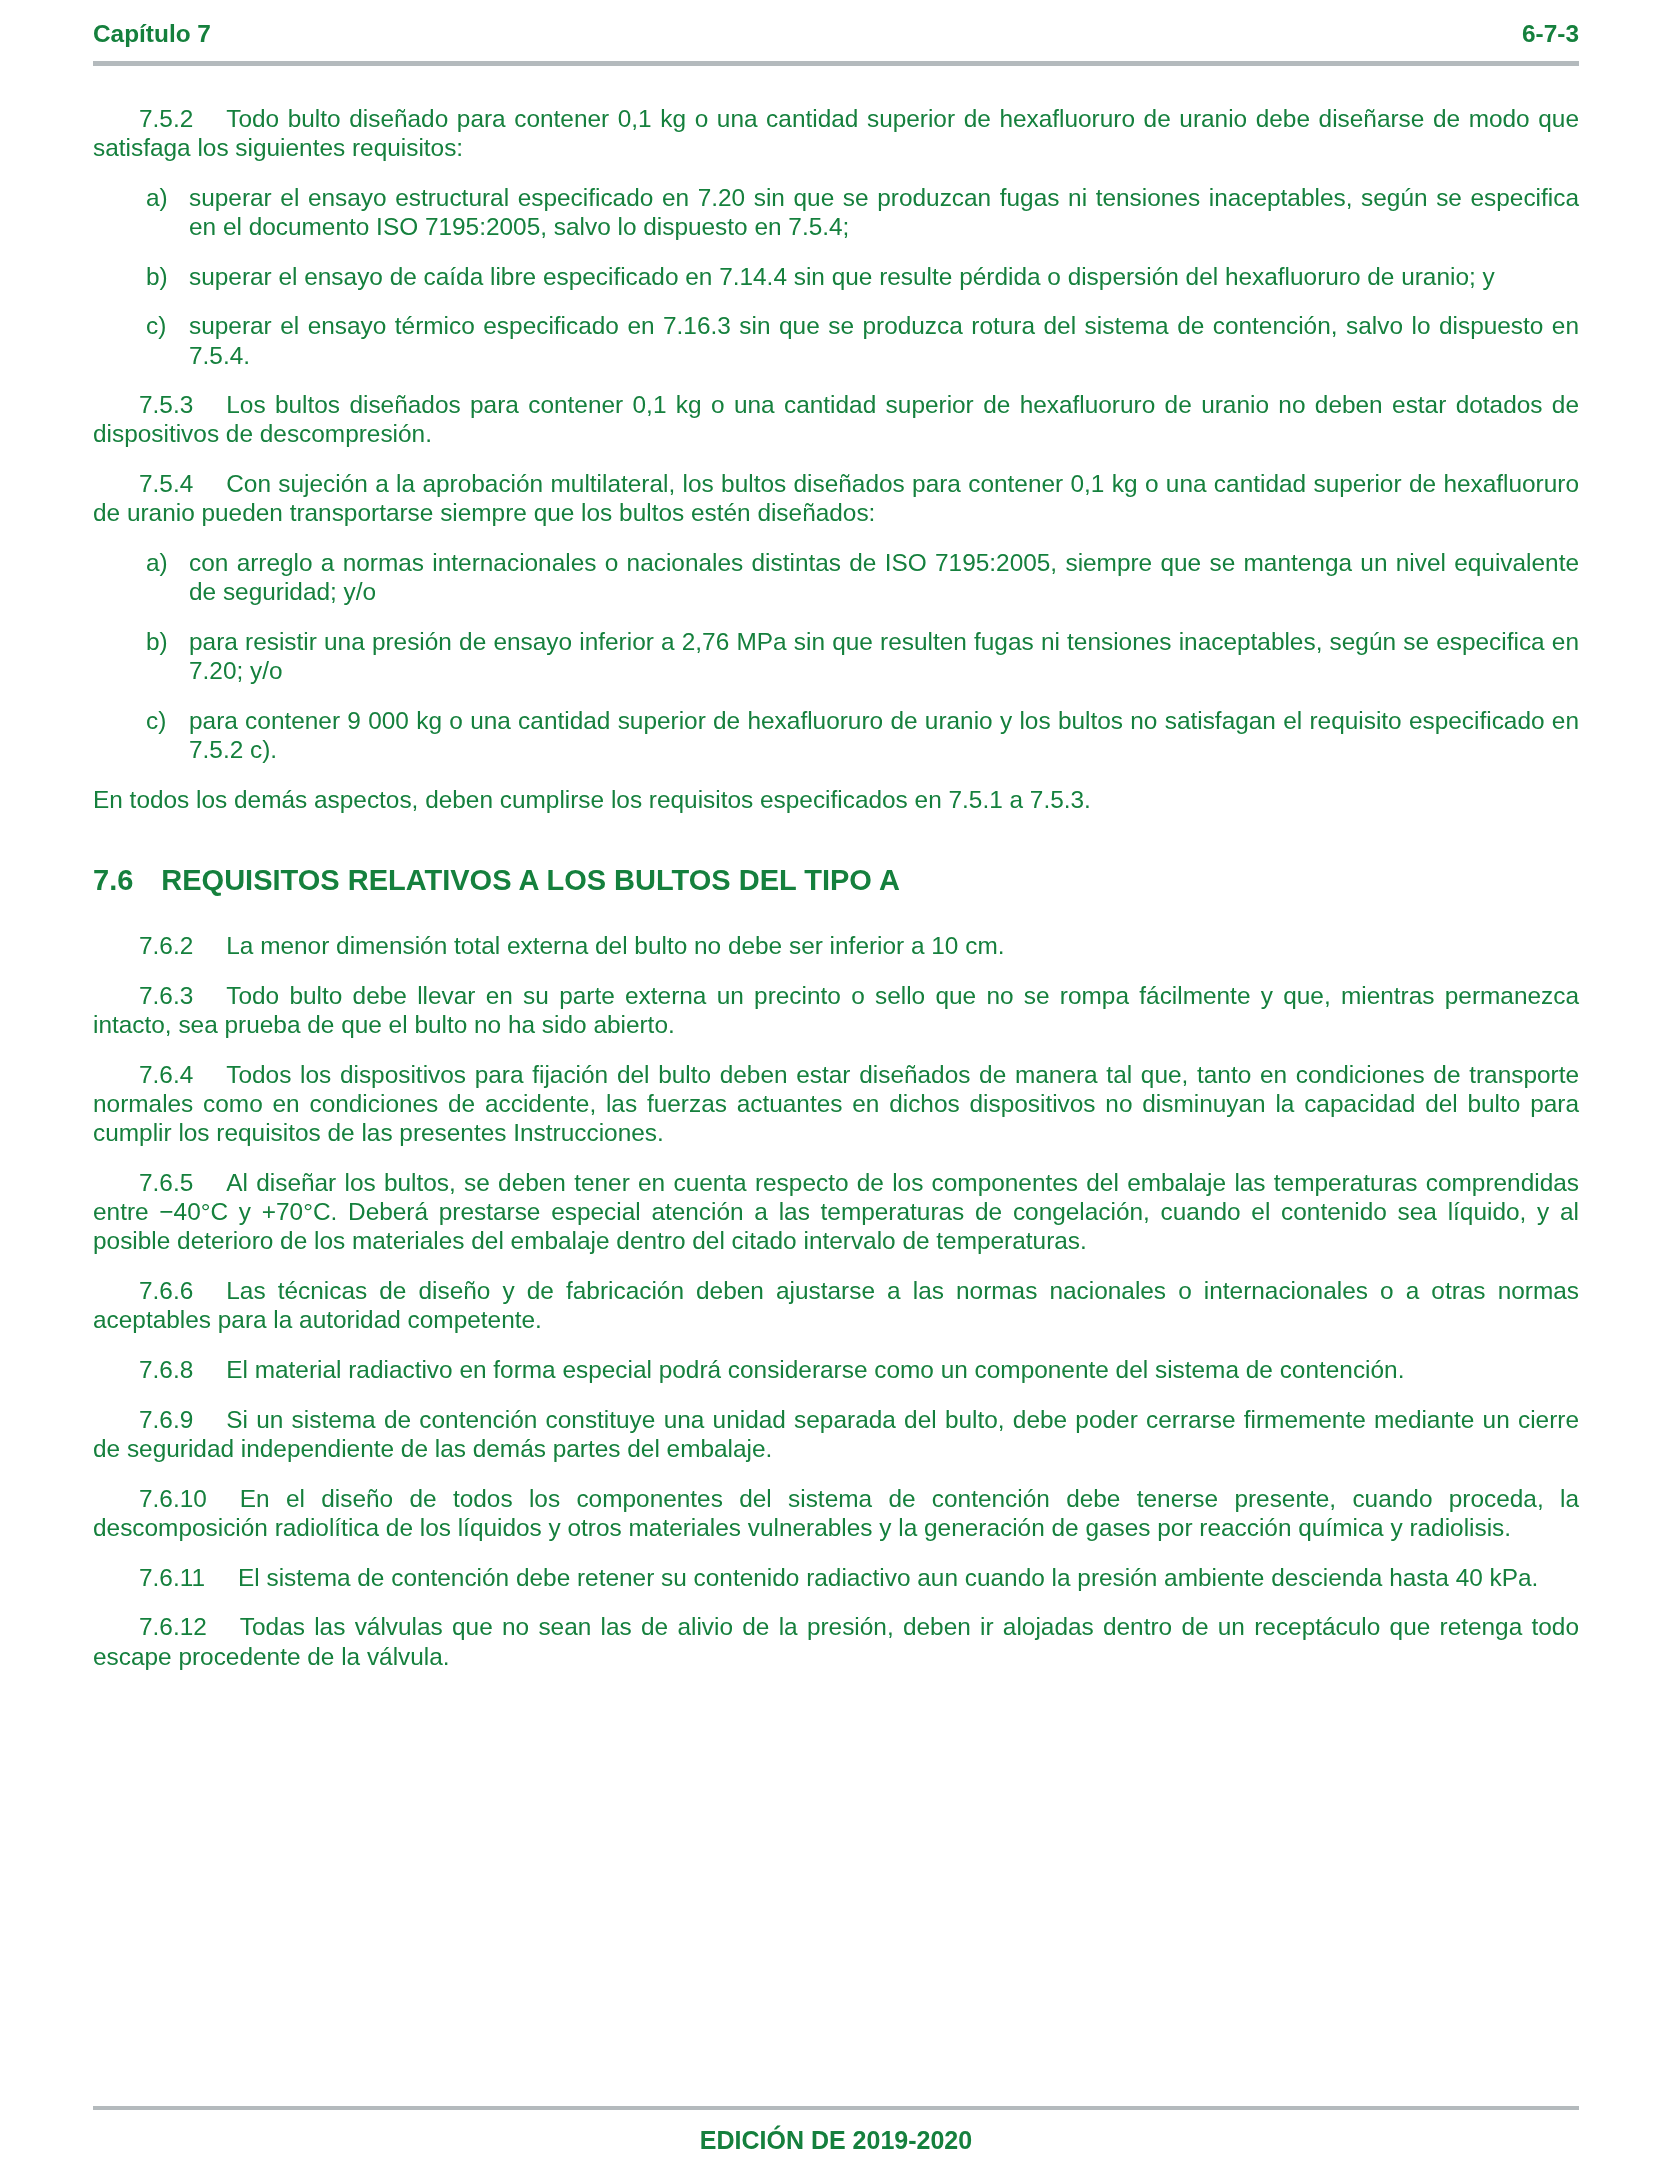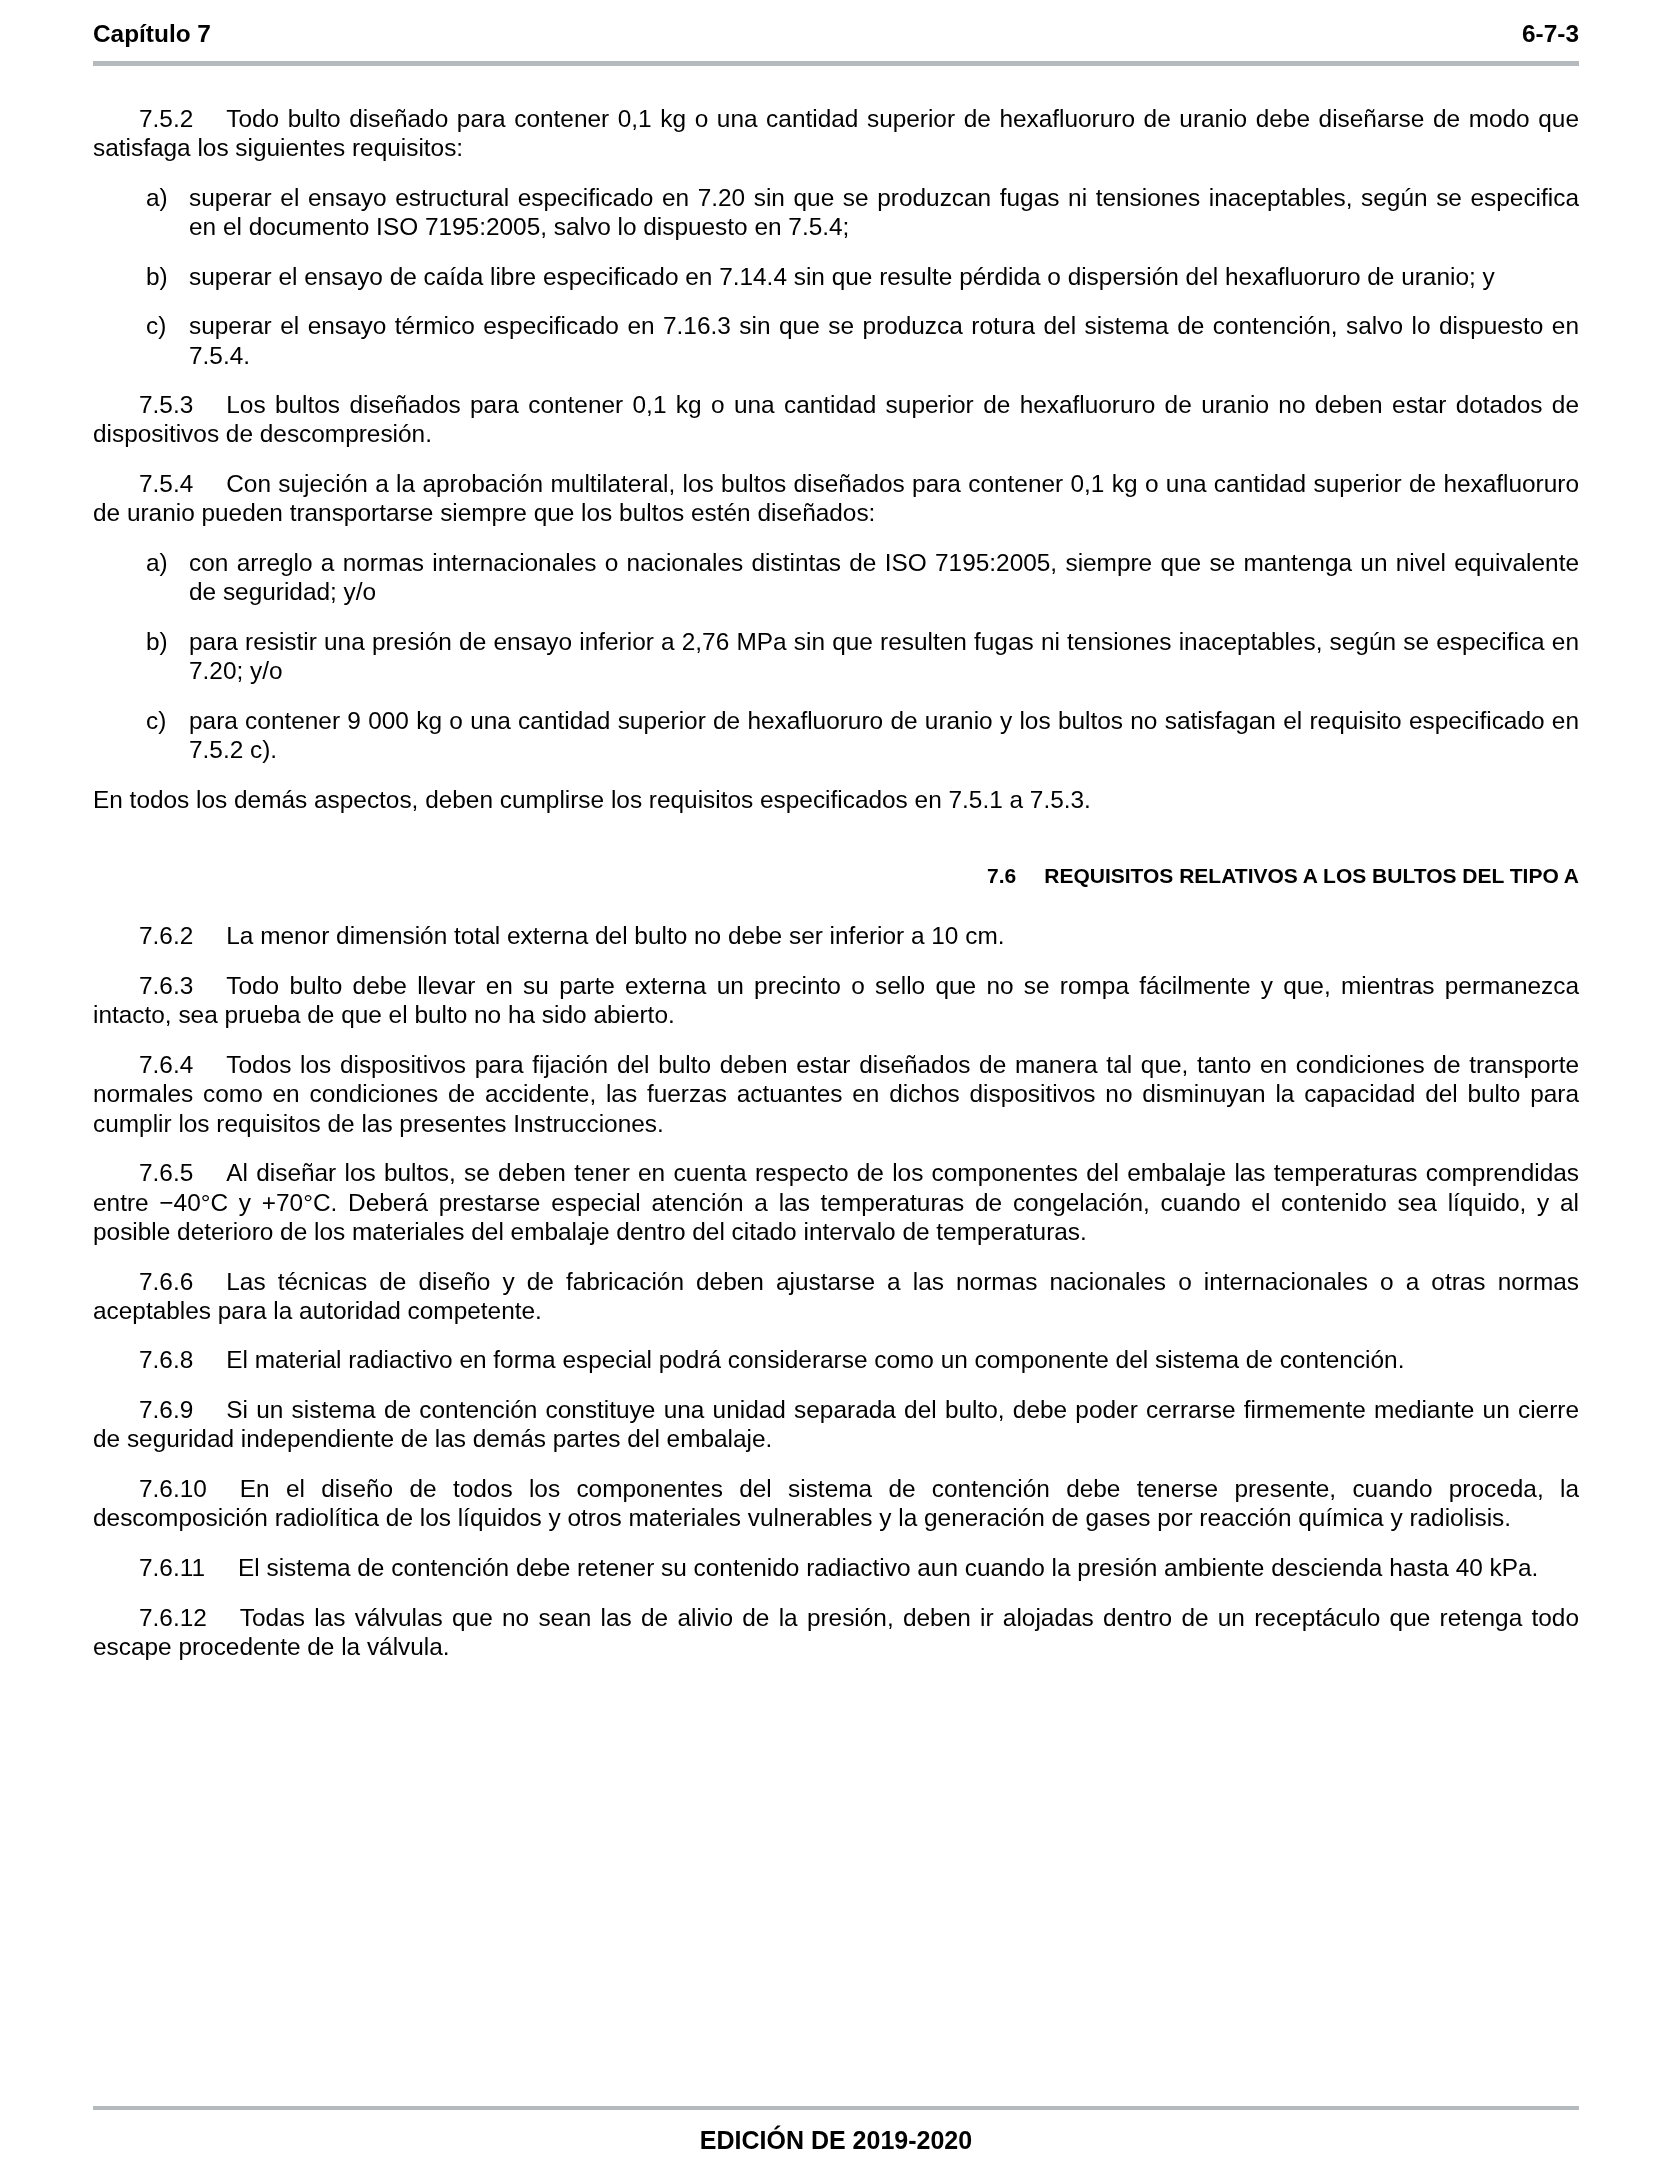--- a/index.html
+++ b/index.html
@@ -9,21 +9,21 @@
   }
   .page {
     width: 1672px;
     height: 2183px;
     box-sizing: border-box;
     background: #ffffff;
     padding: 20.4px 93px 28px 93px;
     display: flex;
     flex-direction: column;
     font-family: "Liberation Sans", "DejaVu Sans", sans-serif;
-    color: #000000;
+    color: #15803d;
   }
   
   .doc-header {
     display: flex;
     justify-content: space-between;
     align-items: baseline;
     font-size: 24.4px;
     font-weight: bold;
   }
   .rule {
@@ -54,23 +54,23 @@
   .item {
     position: relative;
     padding-left: 96px;
   }
   .item .letter {
     position: absolute;
     left: 53px;
     top: 0;
   }
   .heading {
-    font-size: 21px;
+    font-size: 29px;
     font-weight: bold;
-    text-align: right;
+    text-align: left;
     margin: 49px 0 33px 0;
     line-height: 1.2;
   }
   .heading .hnum {
     margin-right: 28px;
   }
   
   .doc-footer {
     margin-top: auto;
   }

